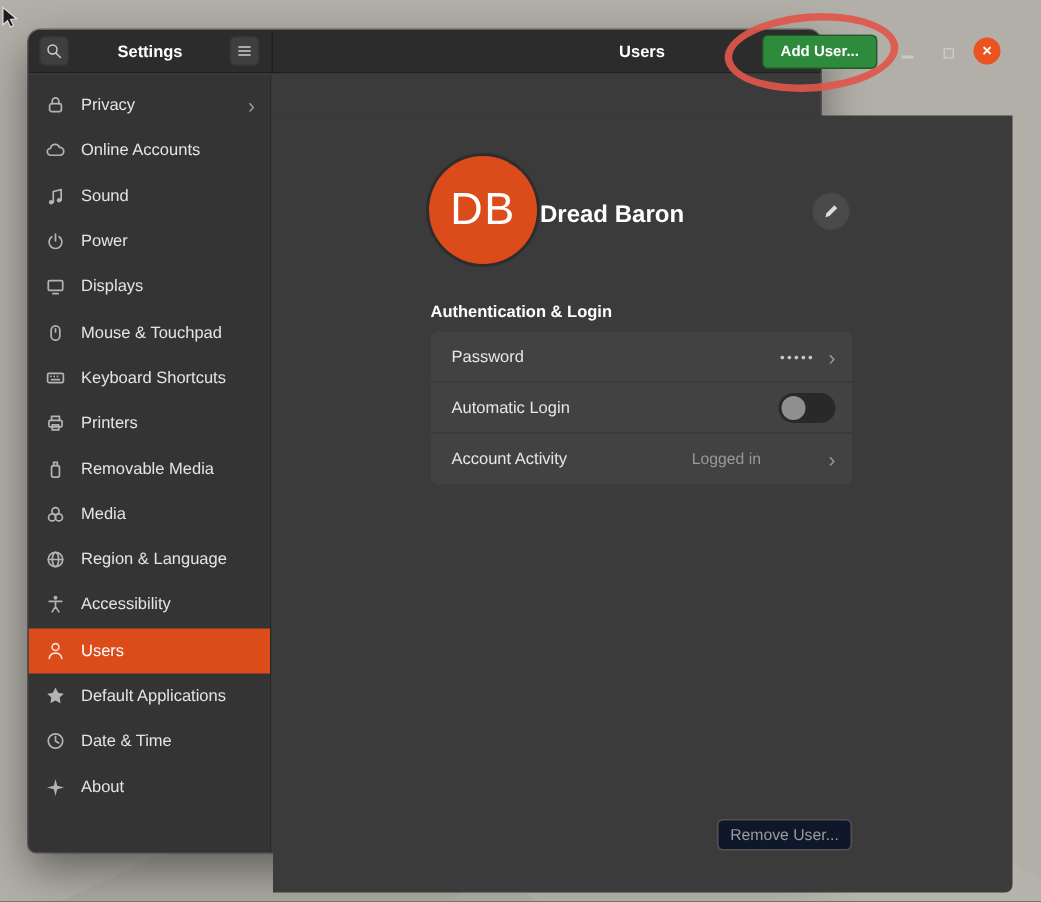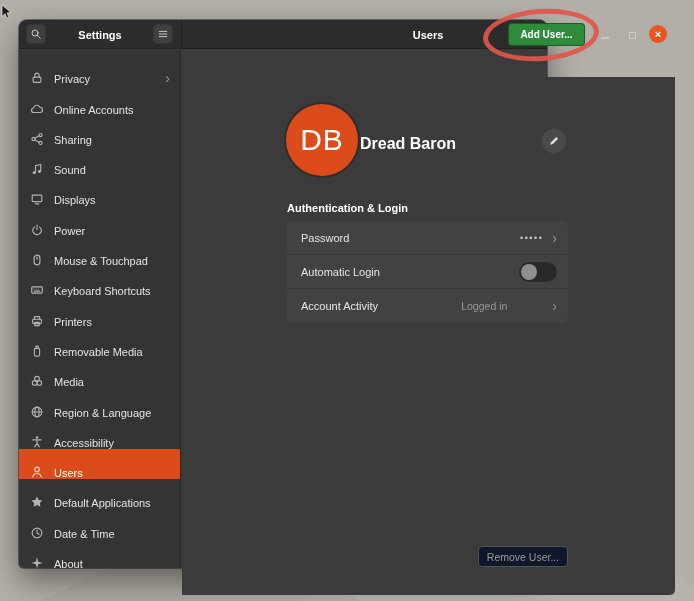--- a/index.html
+++ b/index.html
@@ -75,21 +75,21 @@
     background:var(--close); color:#ffffff; font-size:11px; font-weight:bold; line-height:1;
   }
 
   
   .sidebar {
     position:absolute; left:0; top:30px; width:162px; height:518px;
     background:#343434; border-right:1px solid #292929;
     border-radius:0 0 0 5px; padding-top:5px; overflow:hidden;
   }
   .sb-item {
-    height:30.3px; display:flex; align-items:flex-end;
+    height:30.3px; display:flex; align-items:center;
     padding:0 10px 0 11px; gap:10px; cursor:pointer;
     color:#e4e4e4; font-size:11px;
   }
   .sb-icon { width:14px; height:14px; color:#b3b3b3; flex:0 0 auto; display:flex; }
   .sb-icon svg { width:14px; height:14px; }
   .sb-label { white-space:nowrap; }
   .sb-chevron { margin-left:auto; color:#9a9a9a; font-size:14px; line-height:1; }
   .sb-item.selected { background:var(--accent); color:#ffffff; }
   .sb-item.selected .sb-icon { color:#ffd9cb; }
 
@@ -214,64 +214,52 @@
   <div class="sb-item">
     <span class="sb-icon">
           <svg viewBox="0 0 16 16">
             <path d="M4.5 12a2.6 2.6 0 0 1-.3-5.2A3.6 3.6 0 0 1 11.1 6a3 3 0 0 1 .4 6z" fill="none" stroke="currentColor" stroke-width="1.3" stroke-linecap="round" stroke-linejoin="round"></path>
           </svg>
         </span>
     <span class="sb-label">Online Accounts</span>
 
   </div>
 
-  <div class="sb-item">
-    <span class="sb-icon">
-          <svg viewBox="0 0 16 16">
-            <circle cx="12" cy="3.5" r="1.8" fill="none" stroke="currentColor" stroke-width="1.3" stroke-linecap="round" stroke-linejoin="round"></circle>
-            <circle cx="4" cy="8" r="1.8" fill="none" stroke="currentColor" stroke-width="1.3" stroke-linecap="round" stroke-linejoin="round"></circle>
-            <circle cx="12" cy="12.5" r="1.8" fill="none" stroke="currentColor" stroke-width="1.3" stroke-linecap="round" stroke-linejoin="round"></circle>
-            <path d="M5.6 7.2l4.8-2.9M5.6 8.8l4.8 2.9" fill="none" stroke="currentColor" stroke-width="1.3" stroke-linecap="round" stroke-linejoin="round"></path>
-          </svg>
-        </span>
-    <span class="sb-label">Sharing</span>
-
-  </div>
 
   <div class="sb-item">
     <span class="sb-icon">
           <svg viewBox="0 0 16 16">
             <path d="M6.3 12.3V4.2l6-1.4v8" fill="none" stroke="currentColor" stroke-width="1.3" stroke-linecap="round" stroke-linejoin="round"></path>
             <circle cx="4.7" cy="12.3" r="1.7" fill="currentColor"></circle>
             <circle cx="10.7" cy="10.8" r="1.7" fill="currentColor"></circle>
           </svg>
         </span>
     <span class="sb-label">Sound</span>
 
   </div>
 
   <div class="sb-item">
     <span class="sb-icon">
           <svg viewBox="0 0 16 16">
+            <path d="M8 2.3v5.2" fill="none" stroke="currentColor" stroke-width="1.3" stroke-linecap="round" stroke-linejoin="round"></path>
+            <path d="M5.2 4.4a4.9 4.9 0 1 0 5.6 0" fill="none" stroke="currentColor" stroke-width="1.3" stroke-linecap="round" stroke-linejoin="round"></path>
+          </svg>
+        </span>
+    <span class="sb-label">Power</span>
+
+  </div>
+
+  <div class="sb-item">
+    <span class="sb-icon">
+          <svg viewBox="0 0 16 16">
             <rect x="2.5" y="3.5" width="11" height="7.5" rx="1" fill="none" stroke="currentColor" stroke-width="1.3" stroke-linecap="round" stroke-linejoin="round"></rect>
             <path d="M6 13.5h4" fill="none" stroke="currentColor" stroke-width="1.3" stroke-linecap="round" stroke-linejoin="round"></path>
           </svg>
         </span>
     <span class="sb-label">Displays</span>
-
-  </div>
-
-  <div class="sb-item">
-    <span class="sb-icon">
-          <svg viewBox="0 0 16 16">
-            <path d="M8 2.3v5.2" fill="none" stroke="currentColor" stroke-width="1.3" stroke-linecap="round" stroke-linejoin="round"></path>
-            <path d="M5.2 4.4a4.9 4.9 0 1 0 5.6 0" fill="none" stroke="currentColor" stroke-width="1.3" stroke-linecap="round" stroke-linejoin="round"></path>
-          </svg>
-        </span>
-    <span class="sb-label">Power</span>
 
   </div>
 
   <div class="sb-item">
     <span class="sb-icon">
           <svg viewBox="0 0 16 16">
             <rect x="4.7" y="2.5" width="6.6" height="11" rx="3.3" fill="none" stroke="currentColor" stroke-width="1.3" stroke-linecap="round" stroke-linejoin="round"></rect>
             <path d="M8 4.8v2.4" fill="none" stroke="currentColor" stroke-width="1.3" stroke-linecap="round" stroke-linejoin="round"></path>
           </svg>
         </span>

